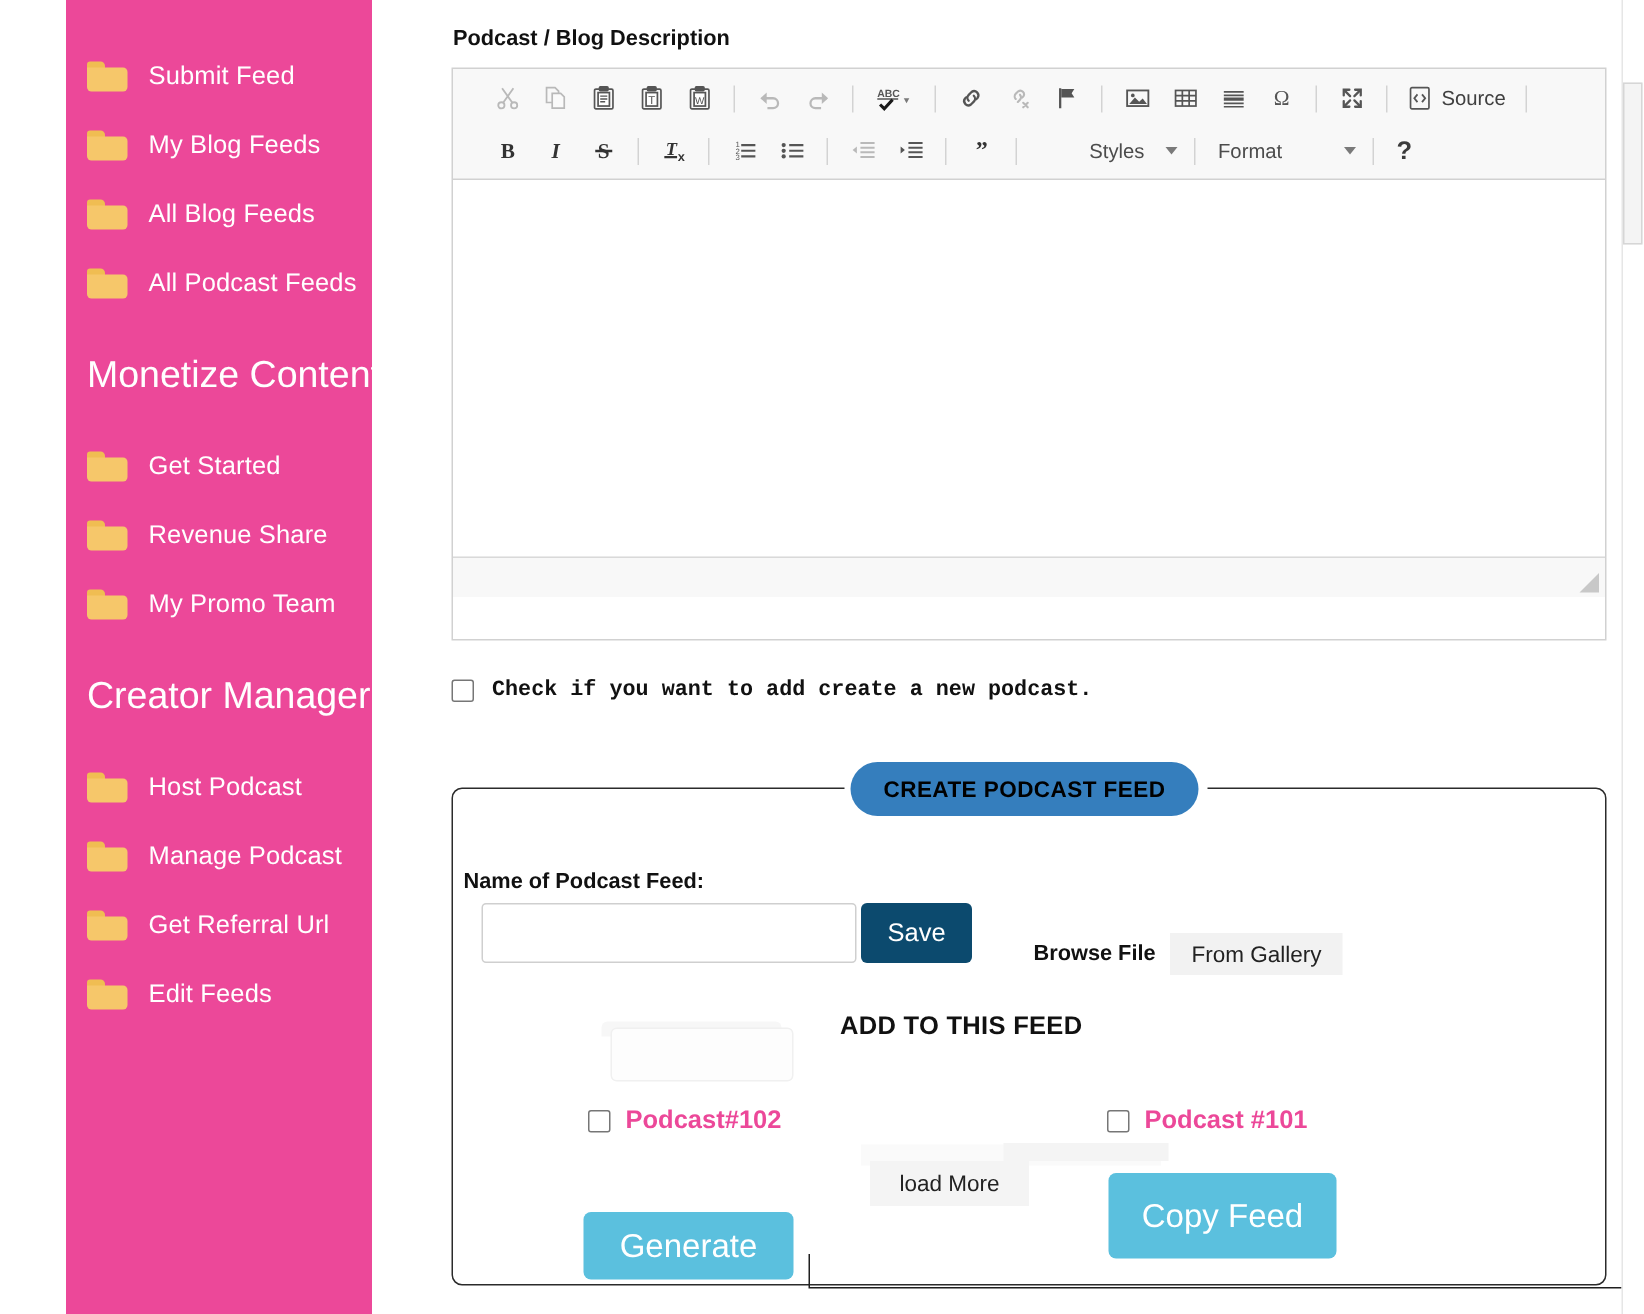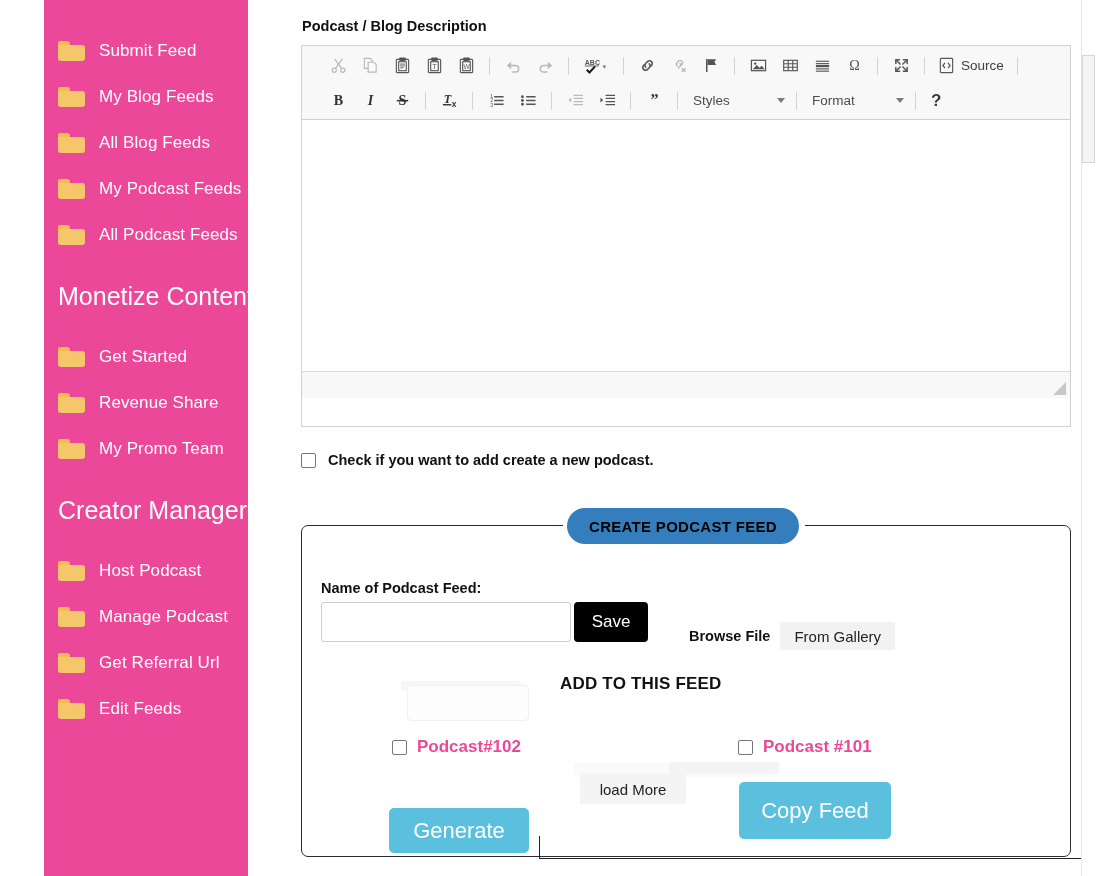--- a/index.html
+++ b/index.html
@@ -144,21 +144,21 @@
     position: absolute; right: 4px; bottom: 3px;
     width: 0; height: 0;
     border-left: 13px solid transparent;
     border-bottom: 13px solid #c8c8c8;
     cursor: nwse-resize;
   }
 
   
   .check-row {
     position: absolute; left: 52px; top: 452px;
-    display: flex; align-items: center;
+    display: flex; align-items: center; font-family: Liberation Mono, monospace;
   }
   .cbox {
     width: 15px; height: 15px;
     border: 1px solid #767676;
     border-radius: 2px;
     background: #fff;
     cursor: pointer;
     flex: 0 0 auto;
   }
   .check-row .ctxt {
@@ -188,38 +188,38 @@
     z-index: 3;
   }
   .panel-mask {
     position: absolute; left: 314px; top: 520px;
     width: 242px; height: 12px;
     background: #fff;
     z-index: 2;
   }
 
   .lbl-feed {
-    position: absolute; left: 72px; top: 580px;
+    position: absolute; left: 60px; top: 580px;
     font-size: 14.5px; font-weight: bold; color: #111;
   }
   .feed-input {
     position: absolute; left: 72px; top: 602px;
     width: 250px; height: 40px;
     border: 1px solid #cfcfcf;
     border-radius: 3px;
     background: #fff;
     padding: 0 8px;
     font-size: 15px;
     font-family: "Liberation Sans", sans-serif;
     outline: none;
   }
   .btn-save {
     position: absolute; left: 325px; top: 602px;
     width: 74px; height: 40px;
-    background: #000000;
+    background: #0c4a6e;
     color: #fff;
     border: none; border-radius: 4px;
     font-size: 17px;
     font-family: "Liberation Sans", sans-serif;
     cursor: pointer;
   }
   .browse-wrap {
     position: absolute; left: 440px; top: 622px;
     display: flex; align-items: center;
   }
@@ -345,24 +345,20 @@
     <div class="nav-item">
       <span class="folder"></span>
       <span class="label">My Blog Feeds</span>
     </div>
     <div class="nav-item">
       <span class="folder"></span>
       <span class="label">All Blog Feeds</span>
     </div>
     <div class="nav-item">
       <span class="folder"></span>
-      <span class="label">My Podcast Feeds</span>
-    </div>
-    <div class="nav-item">
-      <span class="folder"></span>
       <span class="label">All Podcast Feeds</span>
     </div>
 
     <div class="grp-gap"></div>
     <div class="nav-heading">Monetize Content</div>
     <div class="grp-gap"></div>
 
     <div class="nav-item">
       <span class="folder"></span>
       <span class="label">Get Started</span>
@@ -640,21 +636,21 @@
             <div class="cke-sep"></div>
 
             <div class="cke-btn" title="Block Quote">
               <svg class="ico" width="17" height="17" viewBox="0 0 18 18">
                   <text x="9" y="14" font-size="17" font-weight="bold" font-family="Liberation Serif, serif" text-anchor="middle" fill="#333">”</text>
                 </svg>
             </div>
 
             <div class="cke-sep"></div>
 
-            <div class="cke-combo" style="min-width:104px;">
+            <div class="cke-combo" style="min-width:104px;justify-content:flex-end;">
               <span class="ctext">Styles</span>
               <span class="carrow"></span>
             </div>
 
             <div class="cke-sep"></div>
 
             <div class="cke-combo" style="min-width:104px;">
               <span class="ctext">Format</span>
               <span class="carrow"></span>
             </div>

